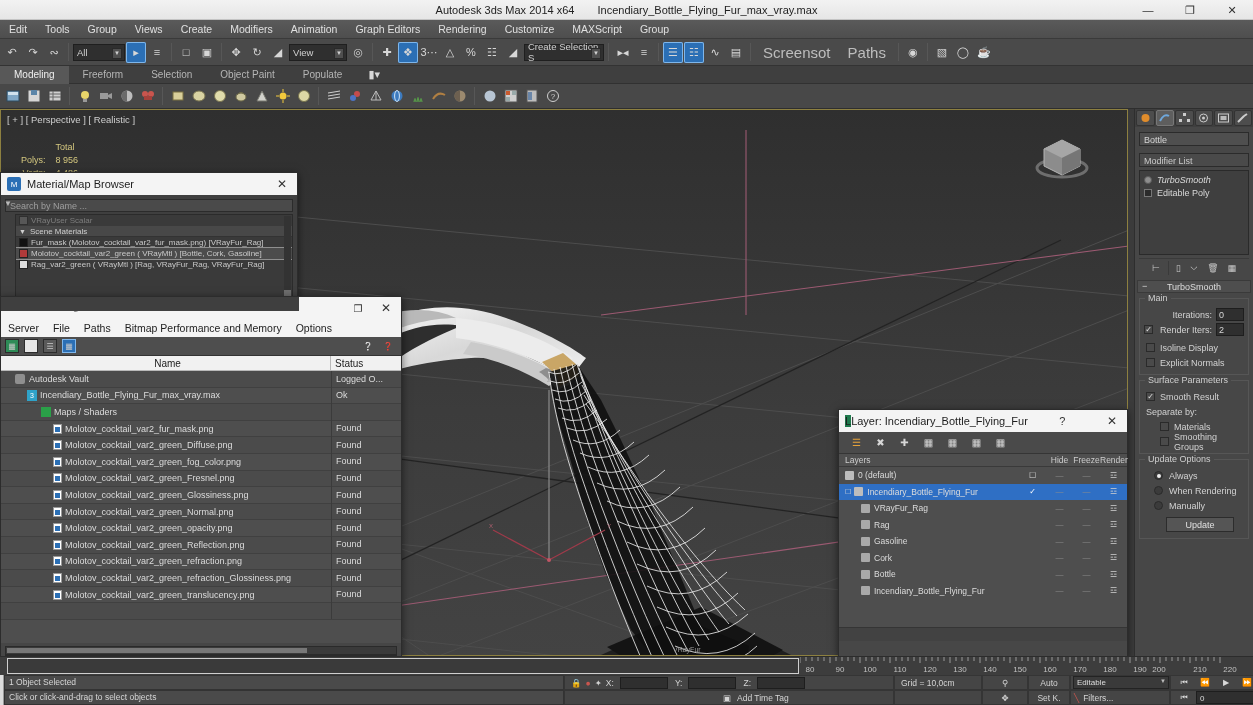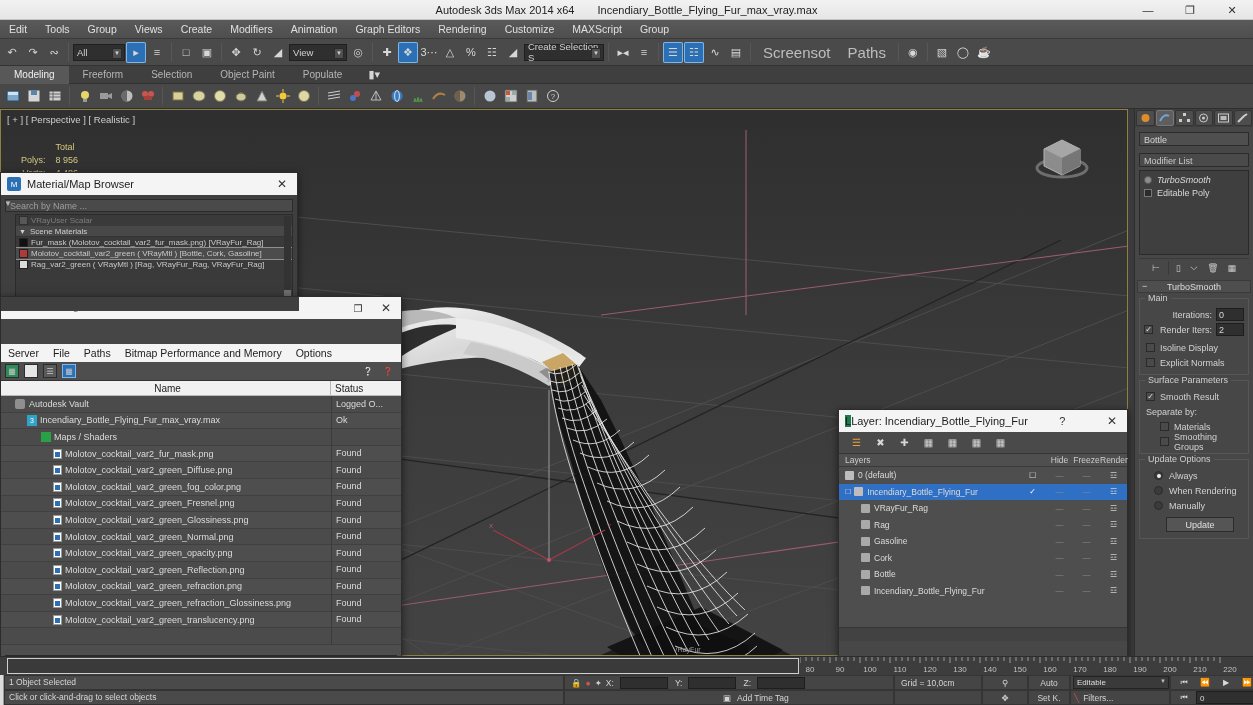--- a/index.html
+++ b/index.html
@@ -99,21 +99,21 @@
   .mb-row { height:11px; display:flex; align-items:center; font-size:8px; color:#c9c9c9; padding-left:3px; }
   .mb-grp { background:#484848; border-bottom:1px solid #333; color:#cfcfcf; }
   .mb-sw { width:9px; height:9px; margin-right:3px; border:1px solid #222; }
   .mb-row.sel { outline:1px solid #8f8f8f; background:#4c4c4c; }
   .mb-scroll { position:absolute; right:1px; top:1px; width:7px; bottom:1px; background:#333; }
   .mb-thumb { position:absolute; right:1px; width:7px; height:8px; background:#6e6e6e; top:75px; }
 
   
   #assettrack { left:0; top:296px; width:402px; height:380px; background:#464646; }
   .at-titlewrap { position:relative; height:22px; background:#f4f4f4; }
-  .at-menu { height:18px; background:#f4f4f4; display:flex; align-items:center; color:#1d1d1d; font-size:10.5px;margin-top:25px; }
+  .at-menu { height:18px; background:#f4f4f4; display:flex; align-items:center; color:#1d1d1d; font-size:10.5px; }
   .at-menu span { padding:0 7px; }
   .at-tools { height:19px; background:#4e4e4e; display:flex; align-items:center; padding-left:4px; gap:5px; border-bottom:1px solid #333; }
   .at-tb { width:14px; height:14px; border:1px solid #2c2c2c; background:#5a5a5a; display:flex; align-items:center; justify-content:center; font-size:8px; }
   .at-tb.sel { background:#2b6fb5; border-color:#7fb6ea; }
   .at-head { display:flex; height:15px; background:#f1f1f1; color:#1b1b1b; font-size:10px; border-bottom:1px solid #b9b9b9; }
   .at-head .c1 { flex:1; padding-left:4px; line-height:15px; border-right:1px solid #b9b9b9;text-align:center; }
   .at-head .c2 { width:70px; padding-left:4px; line-height:15px; }
   .at-rows { height:272px; overflow:hidden; background:#4e4e4e; }
   .at-row { display:flex; height:16.6px; border-bottom:1px solid #404040; font-size:9px; align-items:center; }
   .at-row:nth-child(odd) { background:#4b4b4b; }
@@ -1097,21 +1097,21 @@
         <div class="tnum" style="left:70px">100</div>
         <div class="tnum" style="left:100px">110</div>
         <div class="tnum" style="left:130px">120</div>
         <div class="tnum" style="left:160px">130</div>
         <div class="tnum" style="left:190px">140</div>
         <div class="tnum" style="left:220px">150</div>
         <div class="tnum" style="left:250px">160</div>
         <div class="tnum" style="left:280px">170</div>
         <div class="tnum" style="left:310px">180</div>
         <div class="tnum" style="left:340px">190</div>
-        <div class="tnum" style="left:370px">200</div>
+        <div class="tnum" style="left:359px">200</div>
         <div class="tnum" style="left:400px">210</div>
         <div class="tnum" style="left:430px">220</div>
       </div>
     </div>
 
     <div class="statusrow">
       <div class="maxs">a.run</div>
       <div class="statusbox" style="flex:0 0 560px">1 Object Selected</div>
       <div class="sb-sec" style="flex:0 0 330px;padding-left:6px;gap:4px;">
         <span>🔒</span>

